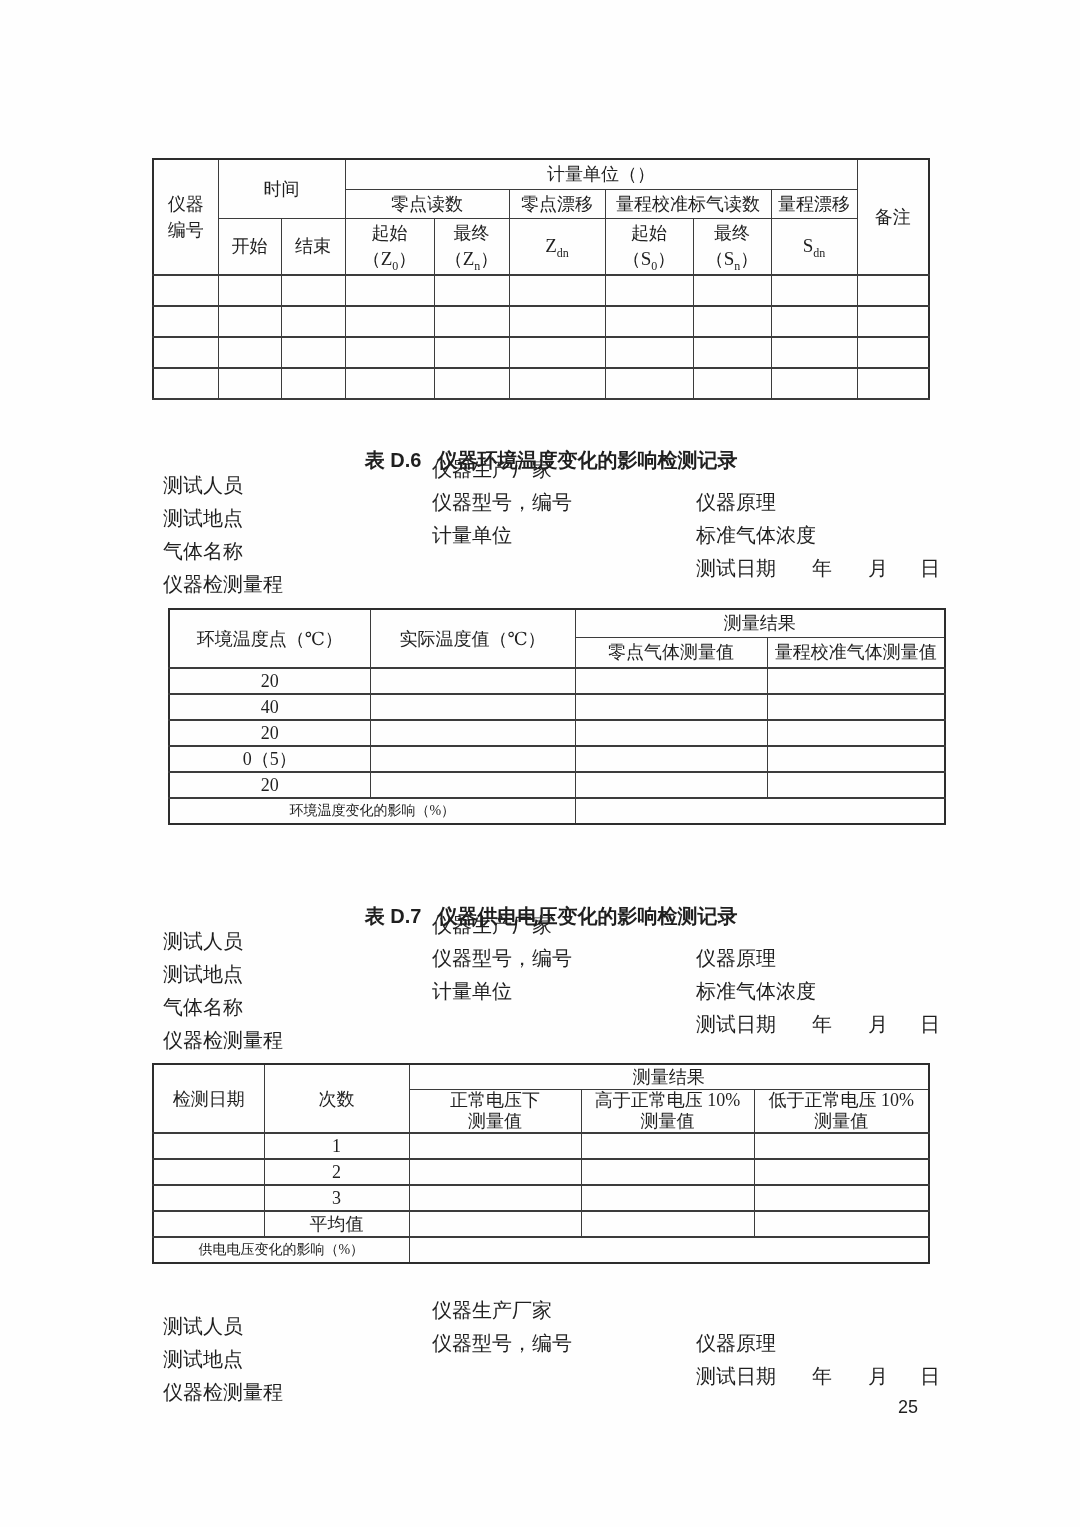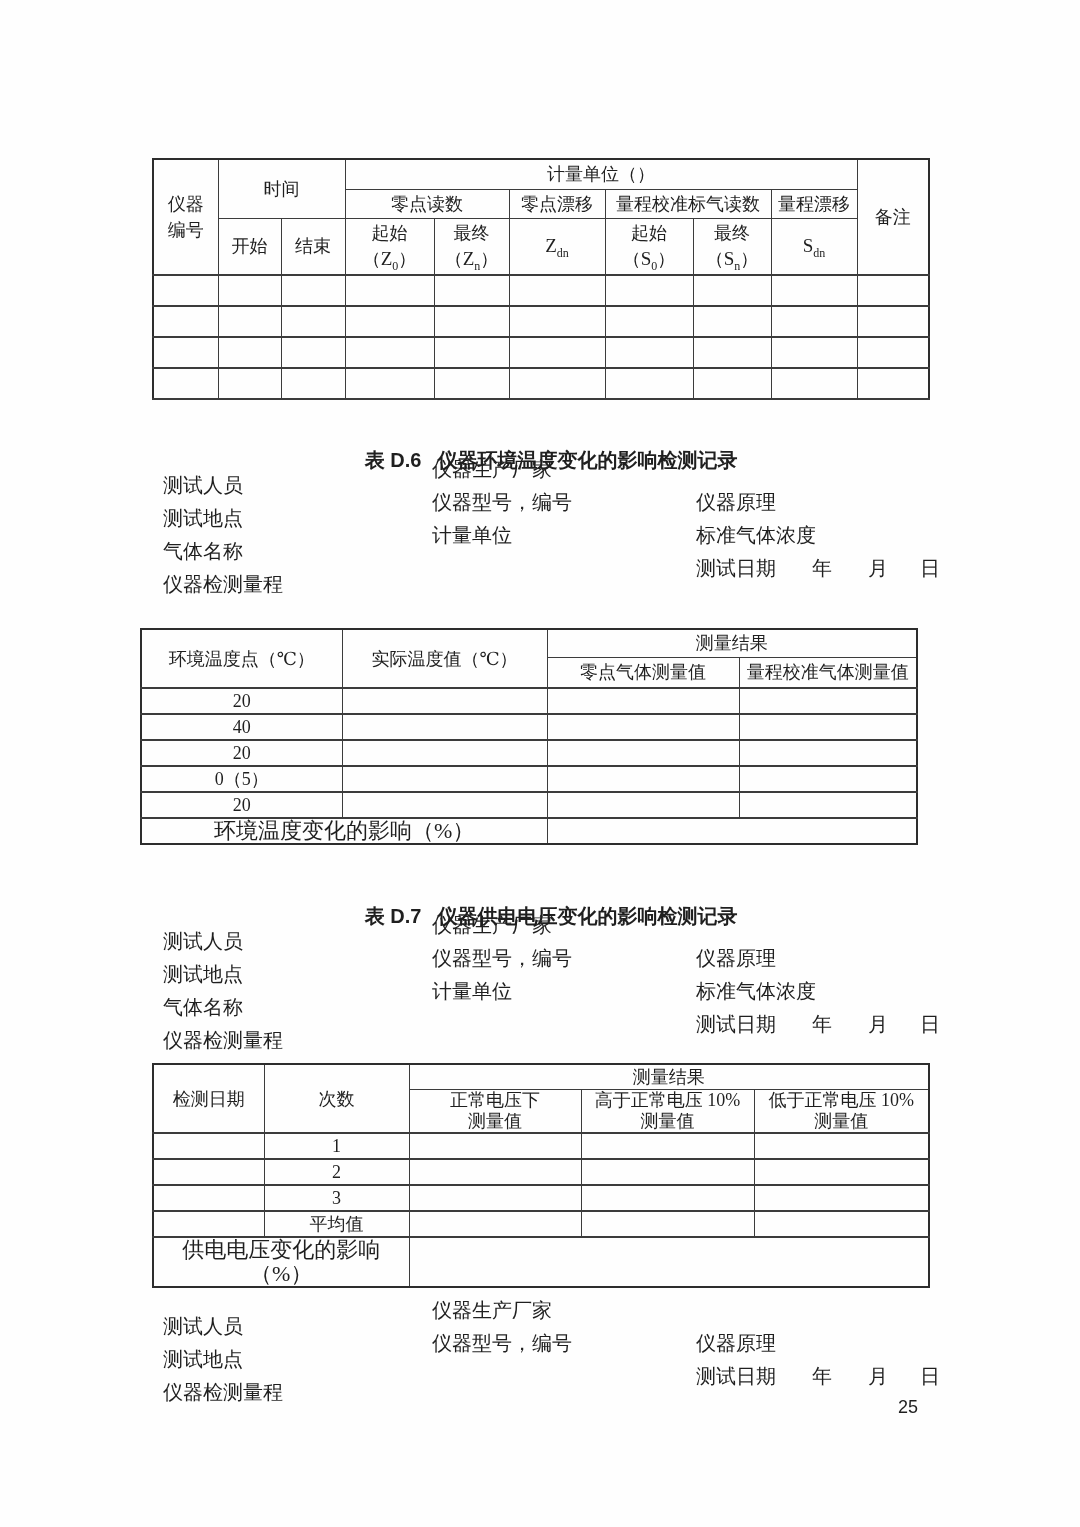--- a/index.html
+++ b/index.html
@@ -40,21 +40,21 @@
   .pageno { position:absolute; left:898px; top:1397px; font-size:18px;
             font-family:"Liberation Sans","DejaVu Sans",sans-serif; }
   
   .drift tr.h1 { height:30px; } .drift tr.h2 { height:29px; } .drift tr.h3 { height:57px; }
   .drift tr.data { height:31px; }
   .temp tr.h1 { height:28px; } .temp tr.h2 { height:31px; }
   .temp tr.data { height:20px;padding-left:10px; } .temp tr.inf { height:20px; }
   .volt tr.h1 { height:22px; } .volt tr.h2 { height:42px; }
   .volt tr.data { height:20px; } .volt tr.inf { height:21px; }
   .volt tr.h2 th div { line-height:21px; }
-  .temp tr.inf > td, .volt tr.inf > td { border-top-width:2px; font-size:22px; }
+  .temp tr.inf > td, .volt tr.inf > td { border-top-width:2px; font-size:14px; }
 </style>
 </head>
 <body>
 
 <div class="page">
 
   <table class="tbl drift" style="left:152px; top:158px; width:776px;">
     <colgroup>
       <col style="width:65px">
         <col style="width:63px">
@@ -181,21 +181,21 @@
     </div>
     <div class="frow">
       <span class="fc1">仪器检测量程</span>
       <span class="fc3">测试日期</span>
       <span class="fy">年</span>
       <span class="fm">月</span>
       <span class="fd">日</span>
     </div>
   </div>
 
-  <table class="tbl temp" style="left:140px; top:608px; width:776px;margin-top:20px;">
+  <table class="tbl temp" style="left:168px; top:608px; width:776px;">
     <colgroup>
       <col style="width:201px">
         <col style="width:205px">
         <col style="width:192px">
         <col style="width:178px">
     </colgroup>
     <tbody>
       <tr class="h1">
         <th rowspan="2">环境温度点（℃）</th>
         <th rowspan="2">实际温度值（℃）</th>

